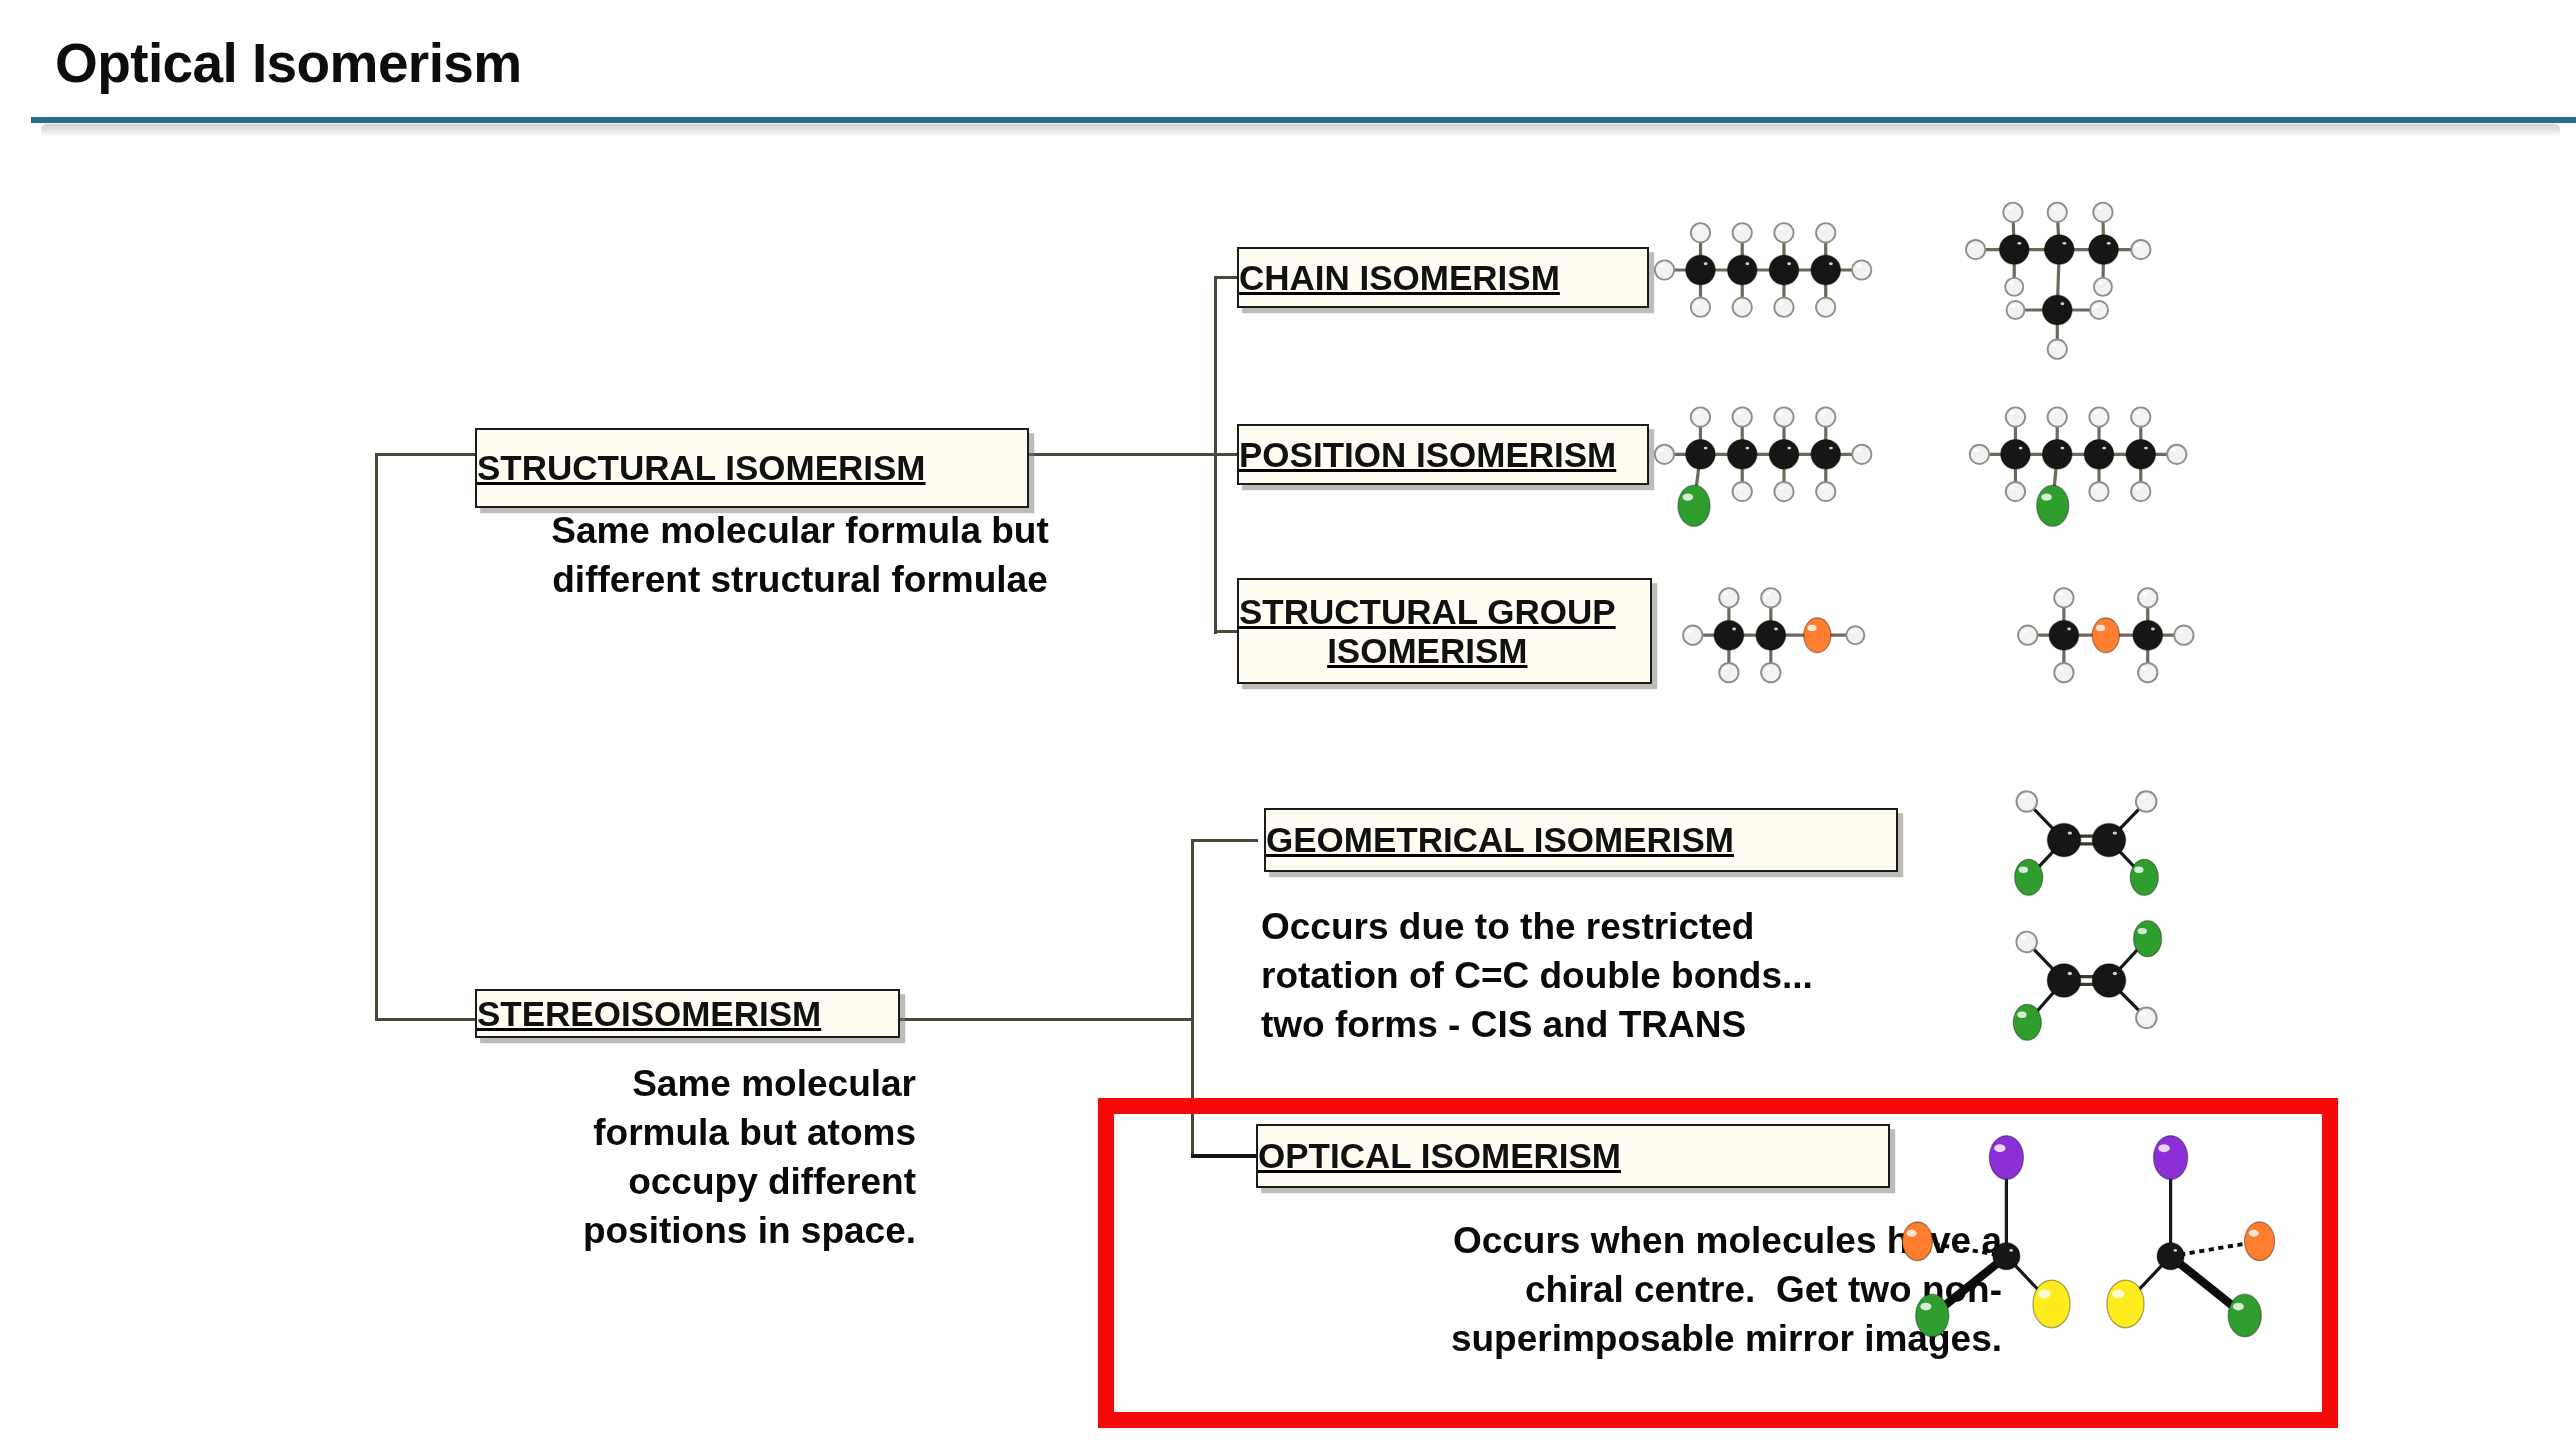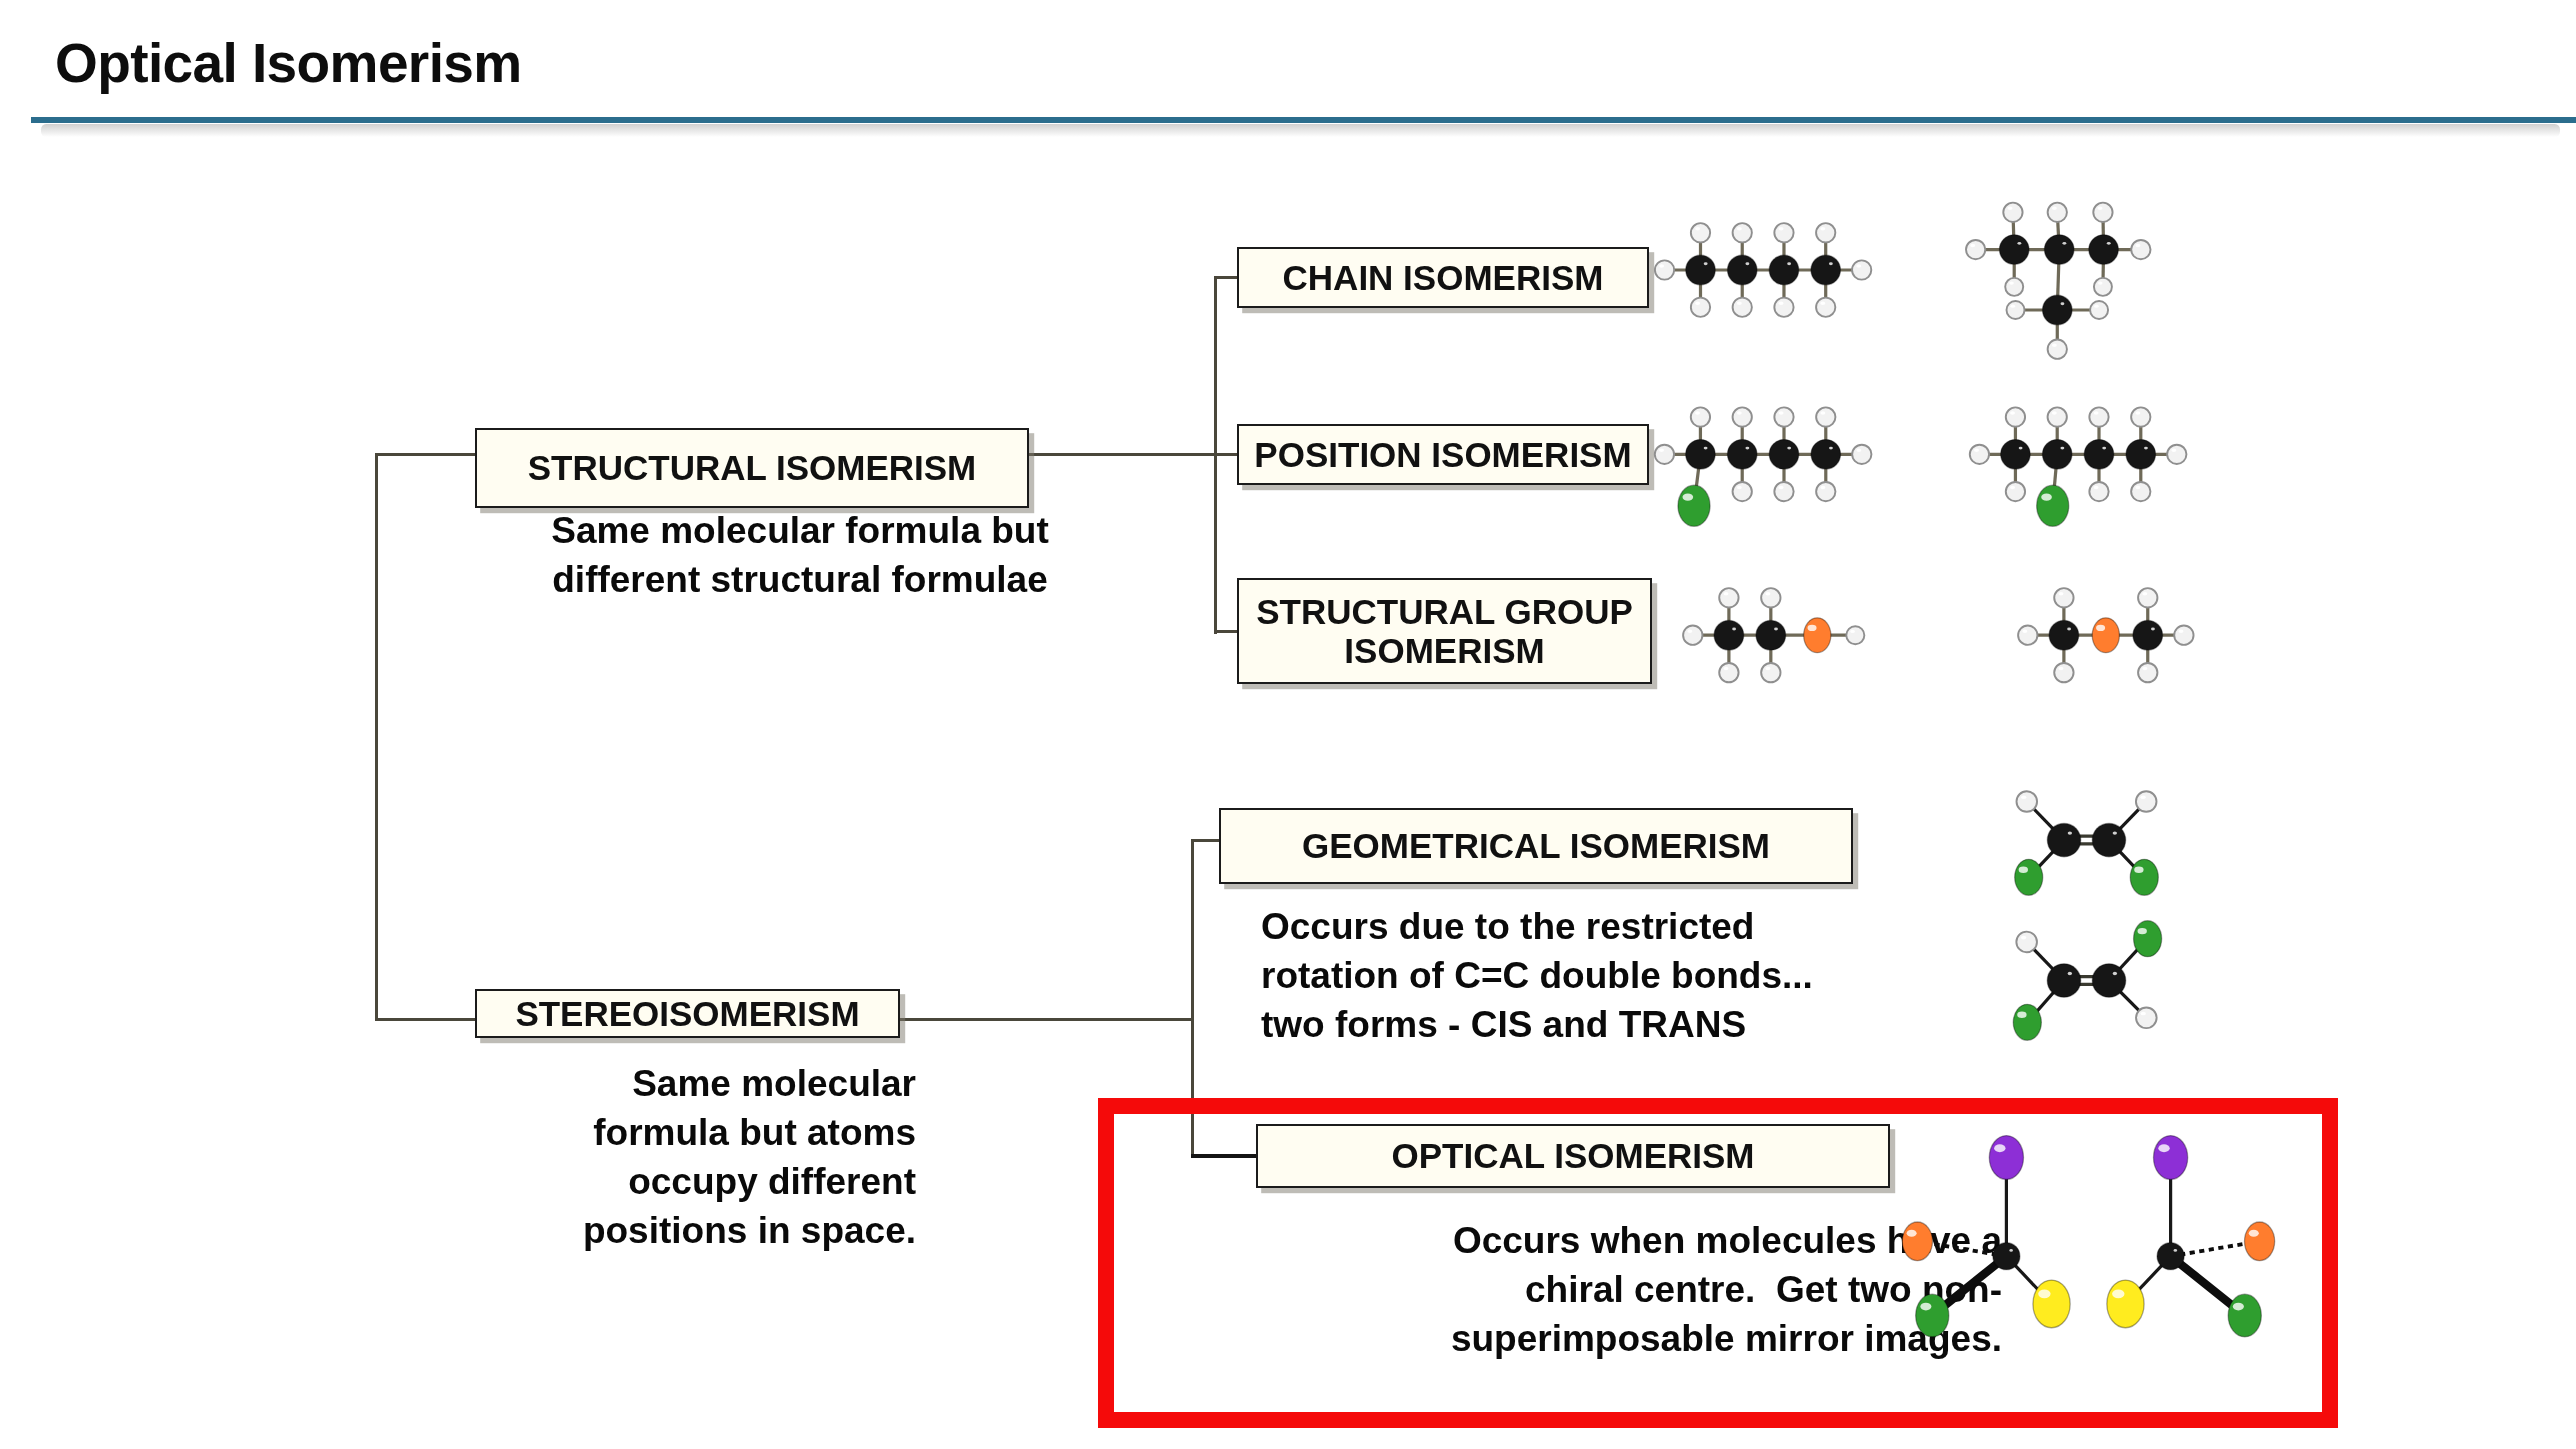--- a/index.html
+++ b/index.html
@@ -25,22 +25,22 @@
   }
   .title-underline-shadow{
     position:absolute;left:41px;top:124px;width:2519px;height:13px;
     background:linear-gradient(180deg, rgba(150,150,150,0.45), rgba(255,255,255,0));
     border-radius:5.2px;
   }
   .node{
     position:absolute;background:var(--boxfill);
     border:2.6px solid var(--boxborder);
     box-shadow:5.2px 5.2px 0 rgba(125,122,110,0.5);
-    display:flex;align-items:center;justify-content:center;
-    box-sizing:border-box;z-index:3;
+    display:flex;align-items:center;justify-content:flex-start;
+    box-sizing:border-box;z-index:3;text-decoration:underline;
   }
   .node .lbl{
     font-size:35px;font-weight:bold;color:#111;text-align:center;
     white-space:pre-line;line-height:1.12;
   }
   .desc{
     position:absolute;font-size:37px;font-weight:bold;color:#0a0a0a;
     line-height:49px;white-space:pre-line;z-index:2;
   }
   .line{position:absolute;background:var(--connector);z-index:1;}
@@ -79,21 +79,21 @@
 <div class="node" style="left:1237px;top:247px;width:412px;height:61px;">
   <span class="lbl">CHAIN ISOMERISM</span>
 </div>
 <div class="node" style="left:1237px;top:424px;width:412px;height:61px;">
   <span class="lbl">POSITION ISOMERISM</span>
 </div>
 <div class="node" style="left:1237px;top:578px;width:415px;height:106px;">
   <span class="lbl">STRUCTURAL GROUP
 ISOMERISM</span>
 </div>
-<div class="node" style="left:1219px;top:808px;width:634px;height:76px;">
+<div class="node" style="left:1264px;top:808px;width:634px;height:64px;">
   <span class="lbl">GEOMETRICAL ISOMERISM</span>
 </div>
 <div class="node" style="left:475px;top:989px;width:425px;height:49px;">
   <span class="lbl">STEREOISOMERISM</span>
 </div>
 <div class="node" style="left:1256px;top:1124px;width:634px;height:64px;">
   <span class="lbl">OPTICAL ISOMERISM</span>
 </div>
 
 <div class="desc" style="left:478px;top:506px;width:644px;text-align:center;">Same molecular formula but

